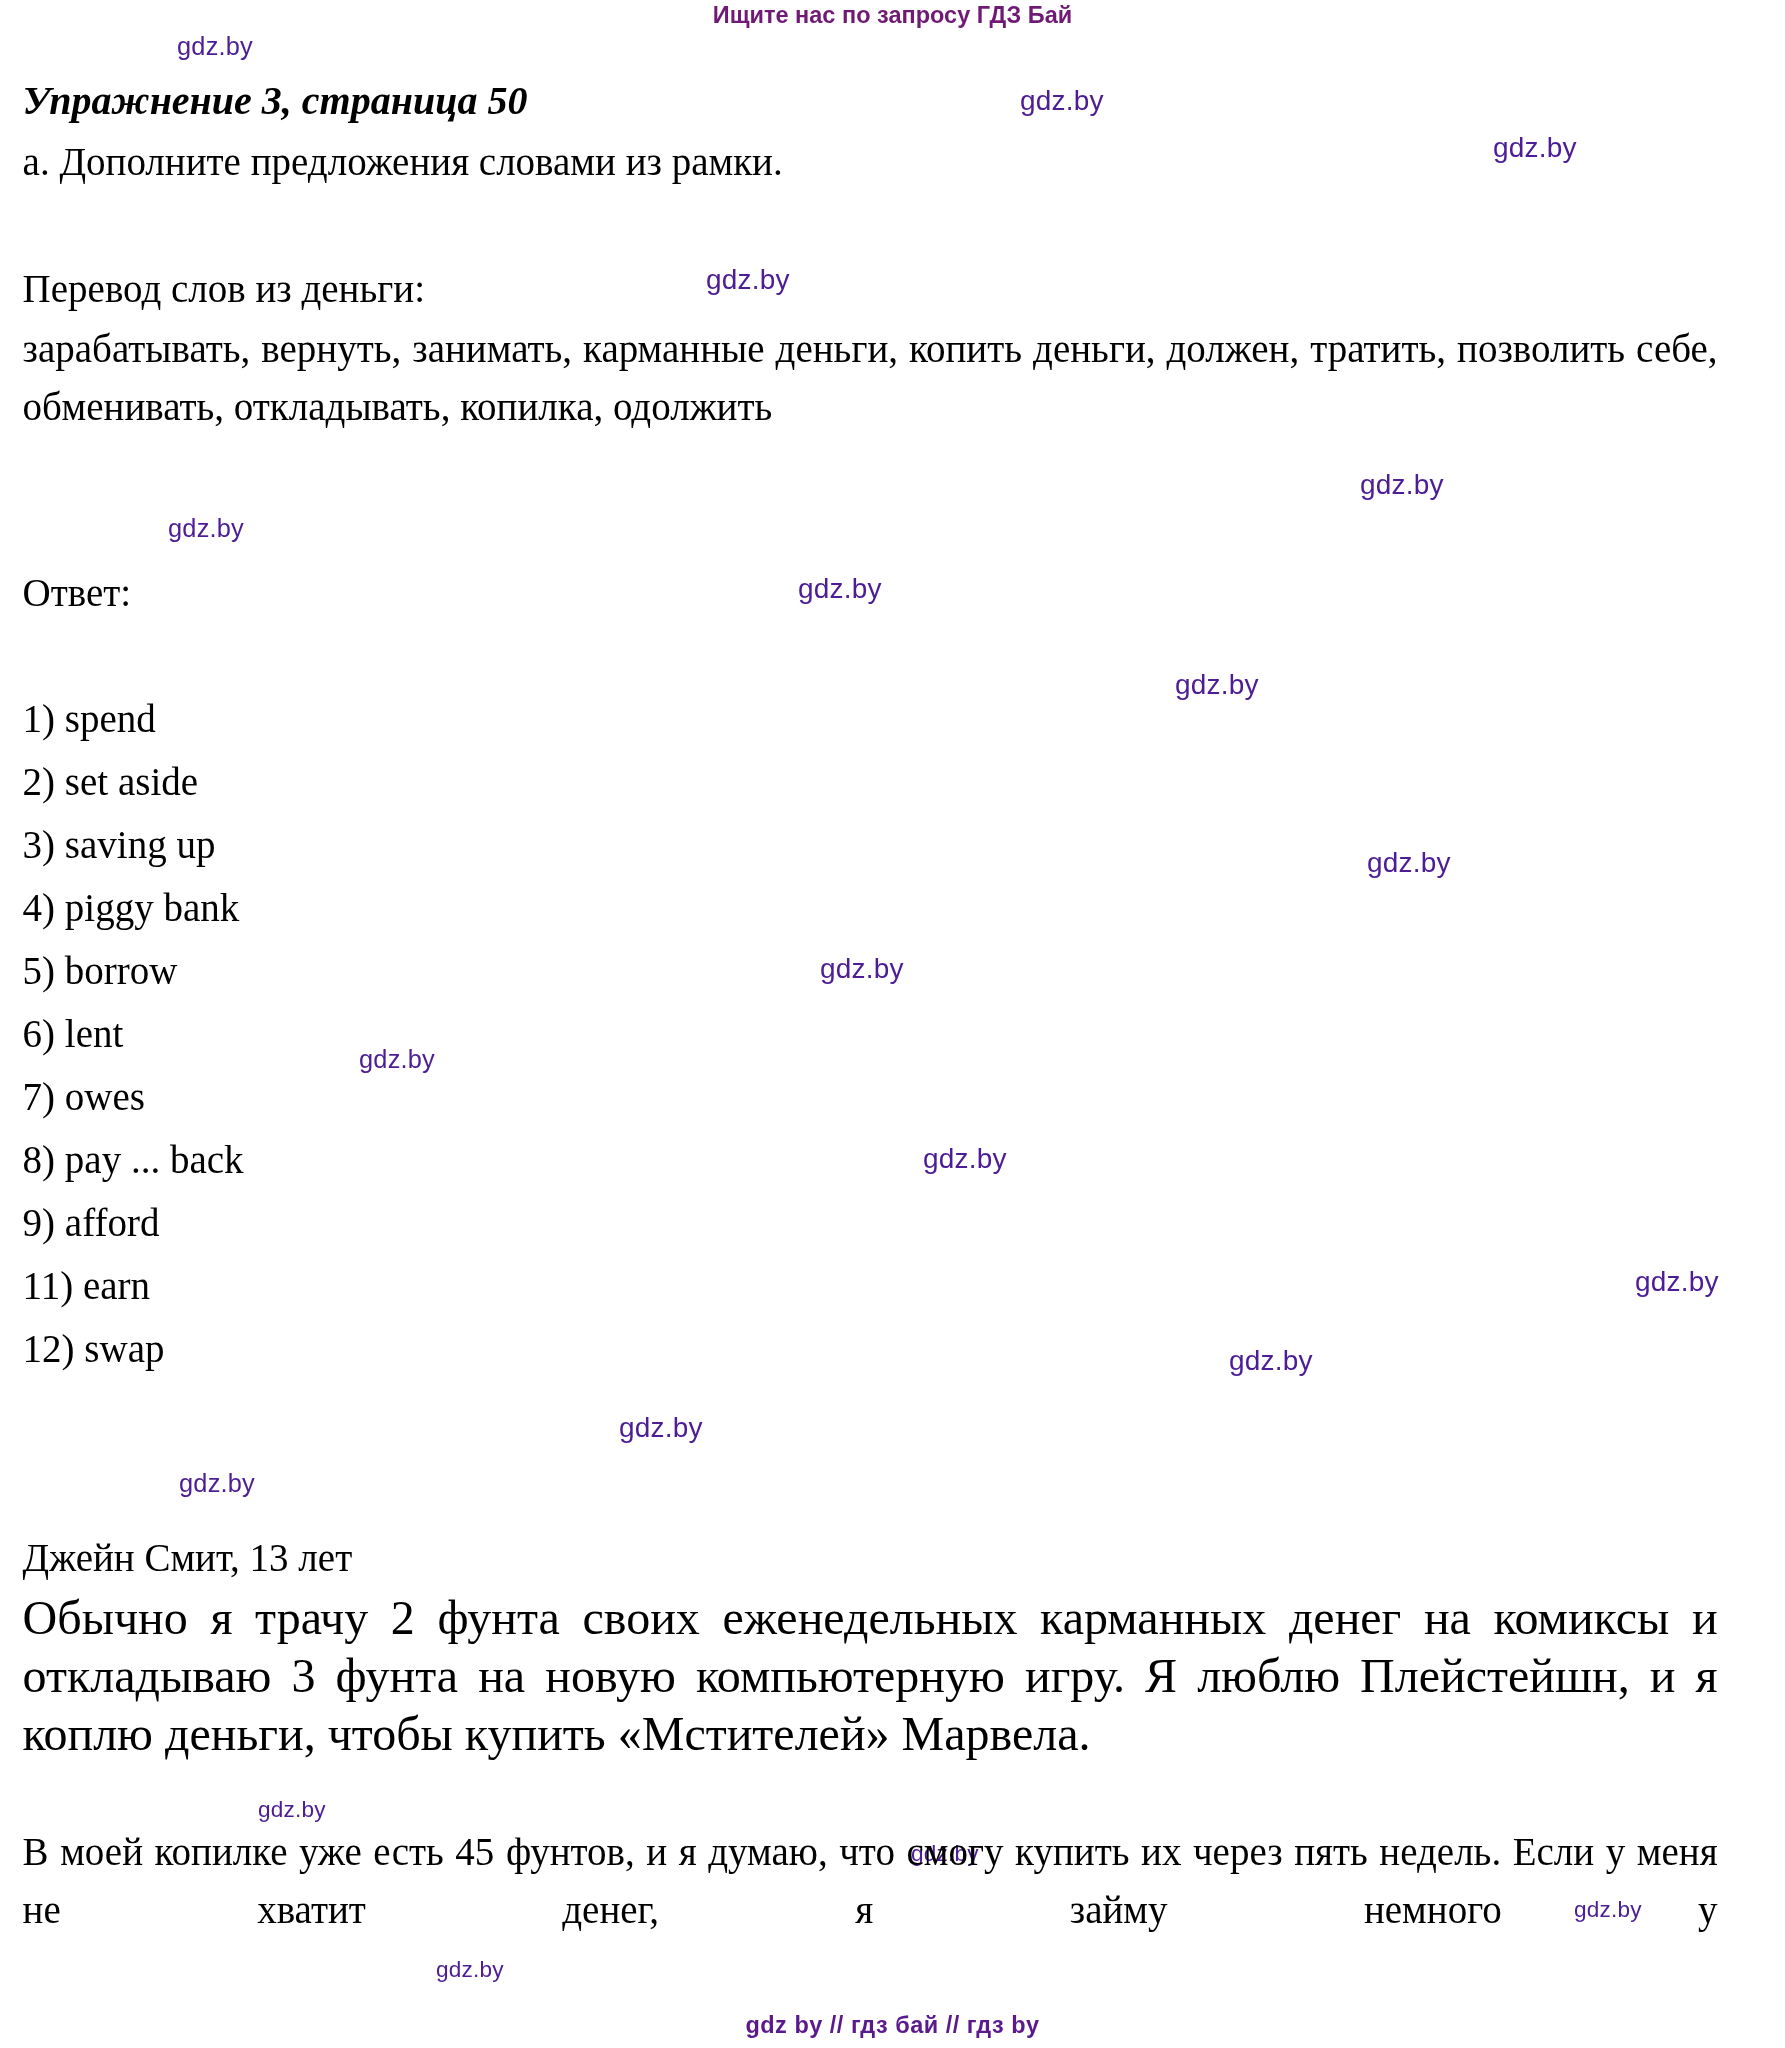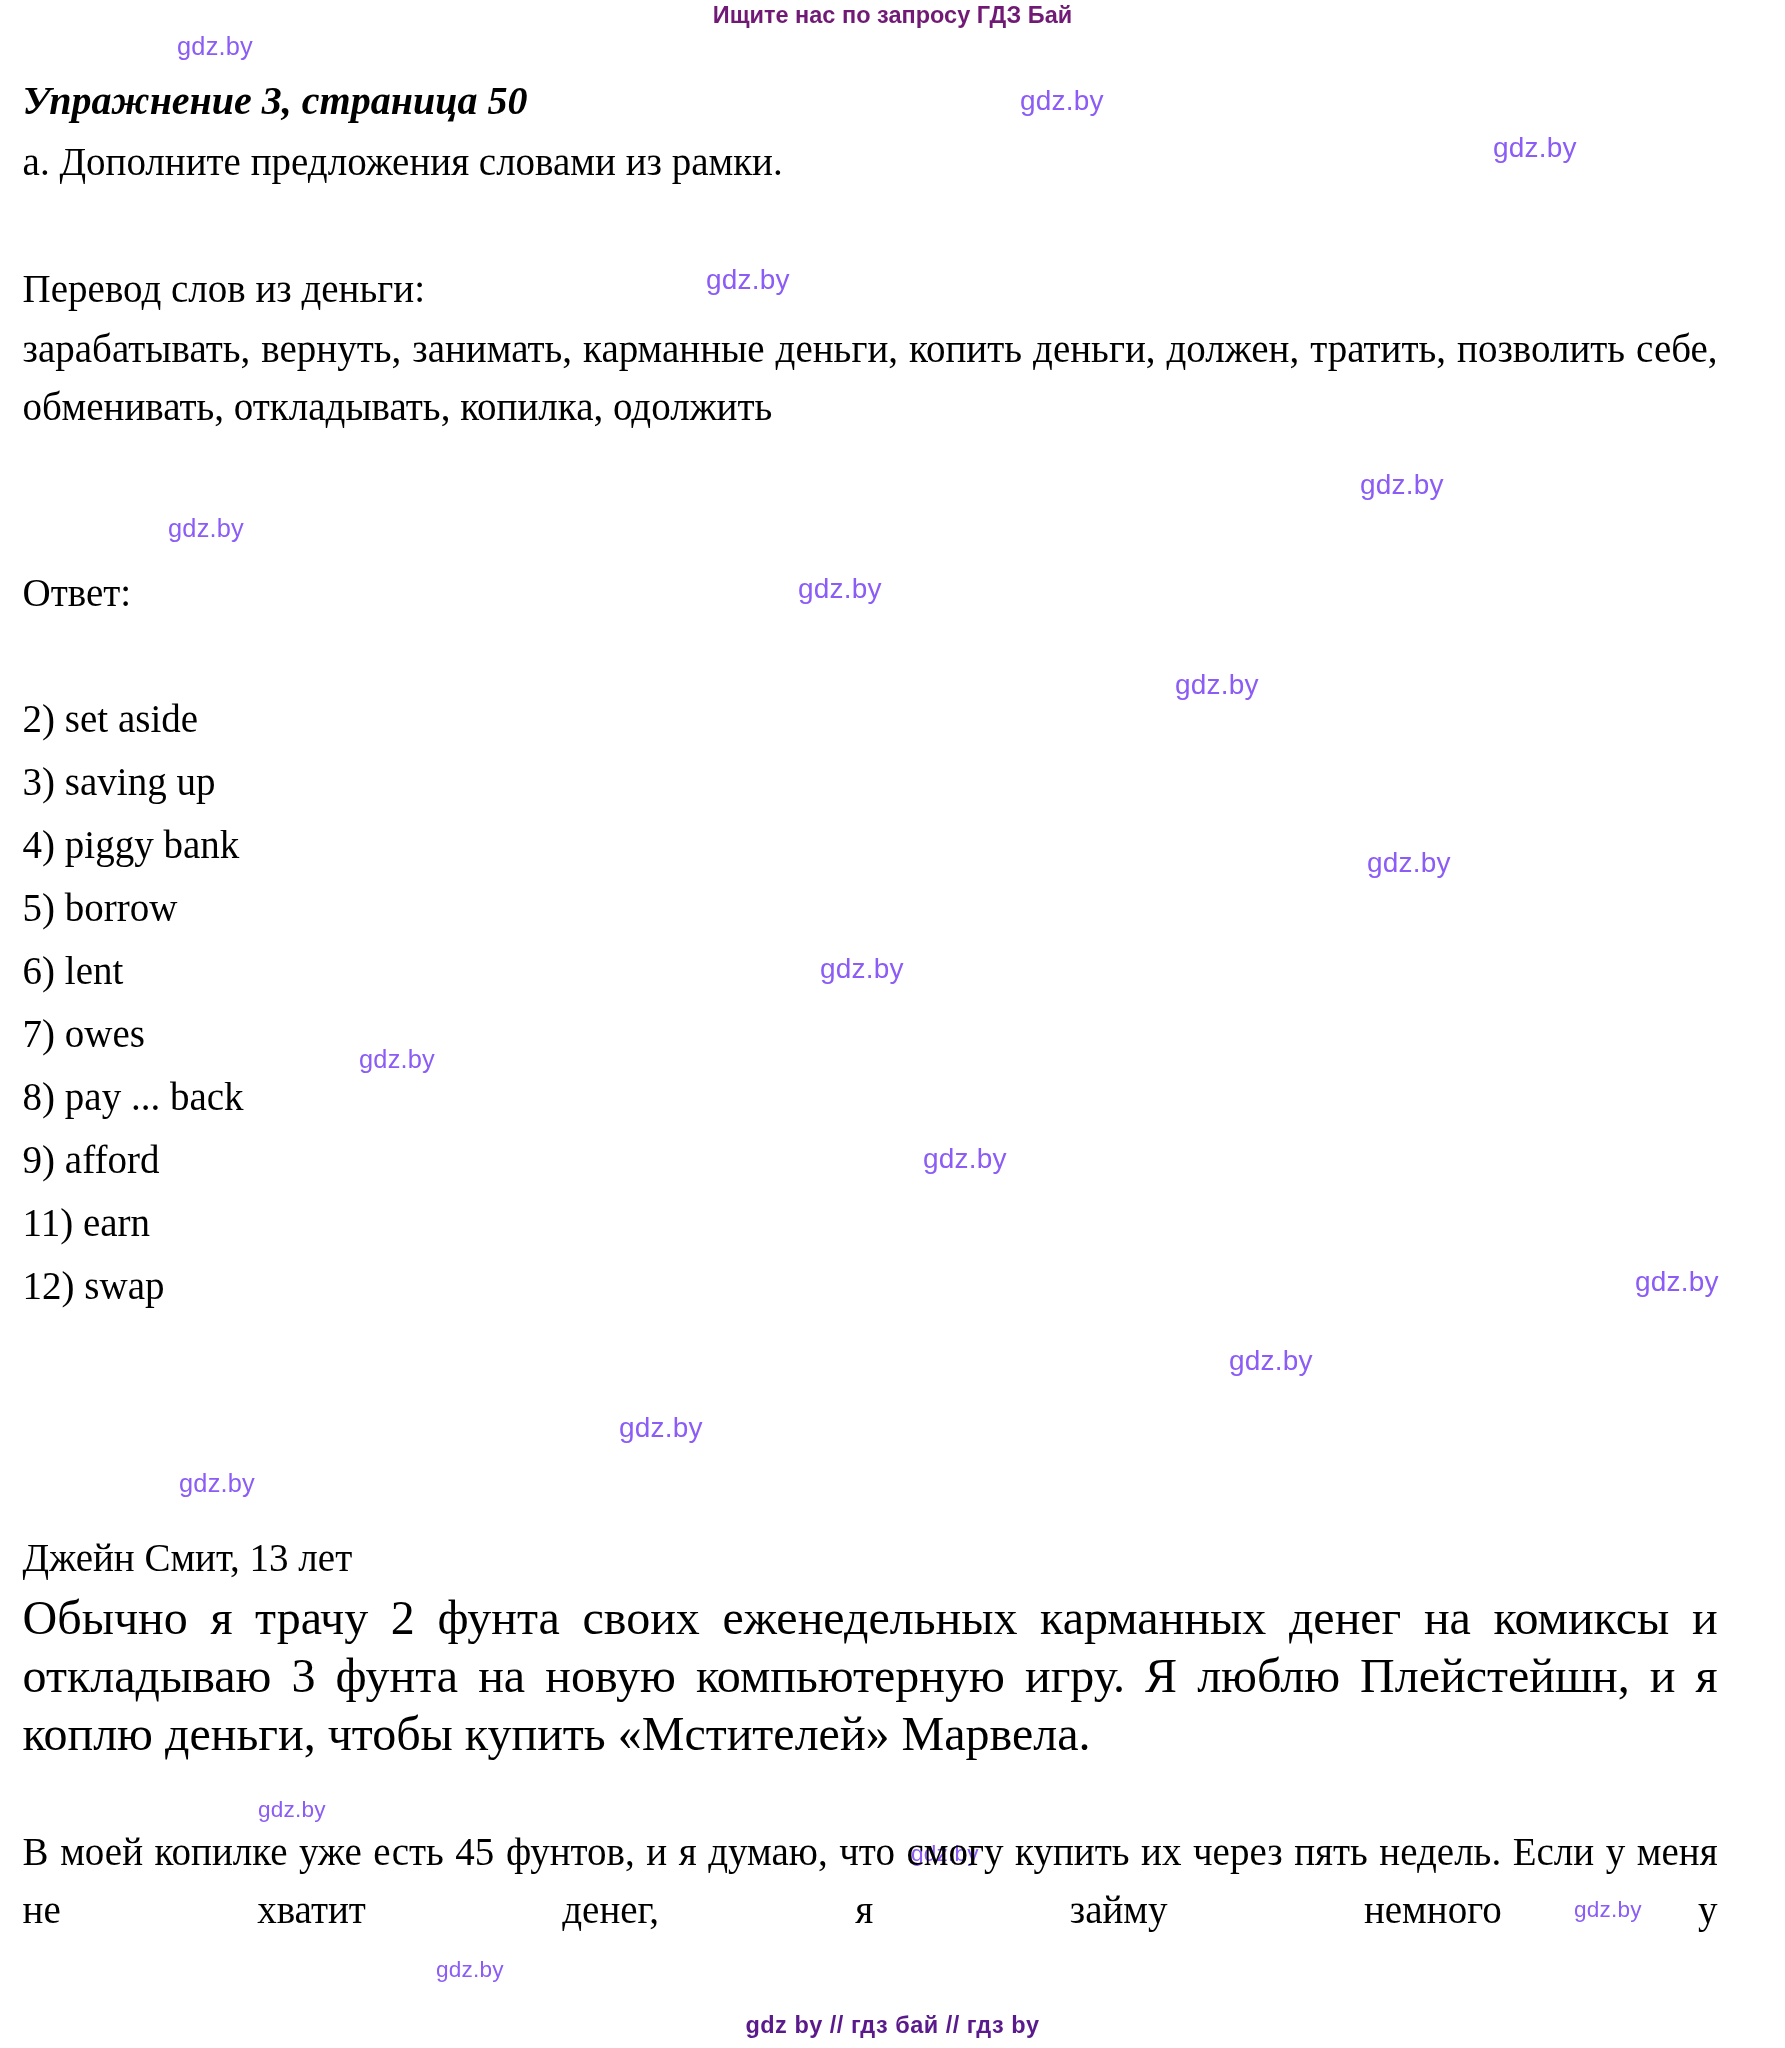--- a/index.html
+++ b/index.html
@@ -21,21 +21,21 @@
     position: absolute;
     left: 0; top: 0;
     width: 1785px;
     height: 2048px;
   }
 
   
   .wm {
     position: absolute;
     font-family: "Liberation Sans", "DejaVu Sans", sans-serif;
-    color: #8b5cf6;
+    color: #4c1d95;
     white-space: nowrap;
     letter-spacing: 0.2px;
     z-index: 5;
   }
 
   
   #banner {
     position: absolute;
     top: 1.9px;
     left: 0;
@@ -197,20 +197,21 @@
 
     <div class="task-line">a. Дополните предложения словами из рамки.</div>
 
     <div class="trans-label">Перевод слов из деньги:</div>
 
     <div class="trans-body">зарабатывать, вернуть, занимать, карманные деньги, копить деньги, должен, тратить, позволить себе, обменивать, откладывать, копилка, одолжить</div>
 
     <div class="answer-label">Ответ:</div>
 
     <ul class="answers" id="answer-list">
+        <li>1) spend</li>
         <li>2) set aside</li>
         <li>3) saving up</li>
         <li>4) piggy bank</li>
         <li>5) borrow</li>
         <li>6) lent</li>
         <li>7) owes</li>
         <li>8) pay ... back</li>
         <li>9) afford</li>
         <li>11) earn</li>
         <li>12) swap</li>

